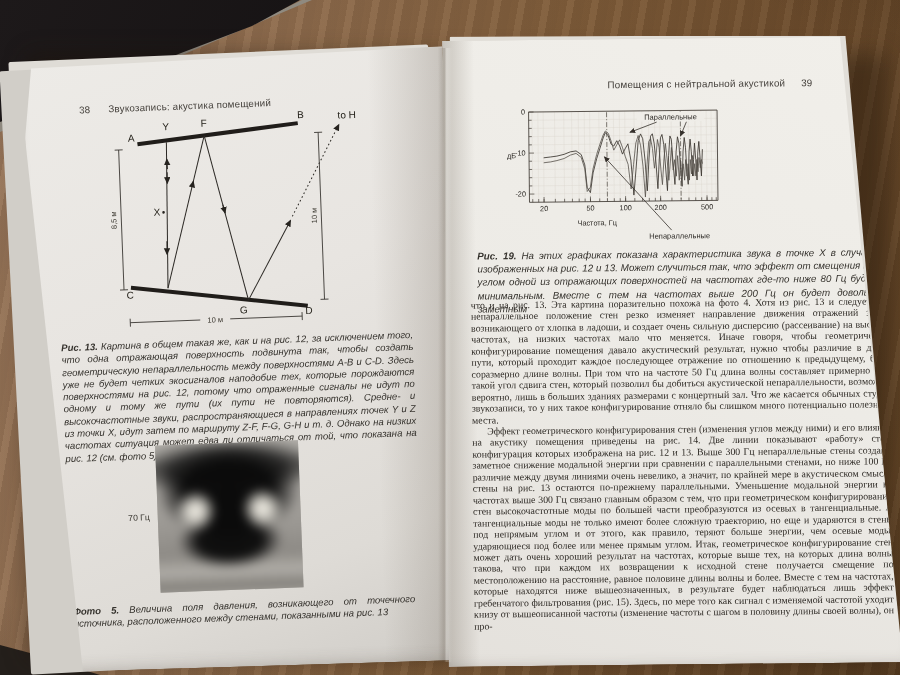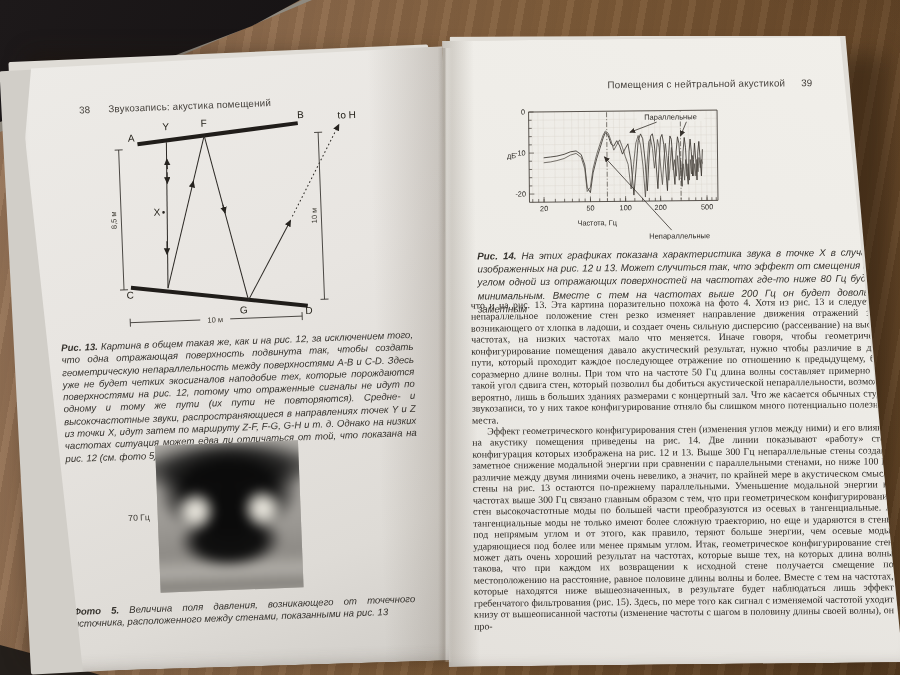--- a/index.html
+++ b/index.html
@@ -300,21 +300,21 @@
         <text x="96" y="127" text-anchor="middle">Частота, Гц</text>
         <text x="15" y="58.5" text-anchor="end">дБ</text>
         <rect x="137" y="13.5" width="68" height="9.5" fill="#efede8"></rect>
         <text class="ann" x="171" y="21" text-anchor="middle">Параллельные</text>
         <line class="annline" x1="157" y1="23.5" x2="130" y2="33.5" marker-end="url(#arr14)"></line>
         <line class="annline" x1="187" y1="23.5" x2="181" y2="37.5" marker-end="url(#arr14)"></line>
         <text class="ann" x="179" y="141" text-anchor="middle">Непараллельные</text>
         <line class="annline" x1="171" y1="132.5" x2="104" y2="58" marker-end="url(#arr14)"></line>
       </svg>
 
-      <p class="caption cap-fig14"><b>Рис. 14.</b> <span>На этих графиках показана характеристика звука в точке X в случаях, изображенных на рис. 12 и 13. Может случиться так, что эффект от смещения под углом одной из отражающих поверхностей на частотах где-то ниже 80 Гц будет минимальным. Вместе с тем на частотах выше 200 Гц он будет довольно заметным</span></p>
+      <p class="caption cap-fig14"><b>Рис. 19.</b> <span>На этих графиках показана характеристика звука в точке X в случаях, изображенных на рис. 12 и 13. Может случиться так, что эффект от смещения под углом одной из отражающих поверхностей на частотах где-то ниже 80 Гц будет минимальным. Вместе с тем на частотах выше 200 Гц он будет довольно заметным</span></p>
 
       <div class="bodytext">
         <p>что и на рис. 13. Эта картина поразительно похожа на фото 4. Хотя из рис. 13 и следует, что непараллельное положение стен резко изменяет направление движения отражений звука, возникающего от хлопка в ладоши, и создает очень сильную дисперсию (рассеивание) на высоких частотах, на низких частотах мало что меняется. Иначе говоря, чтобы геометрическое конфигурирование помещения давало акустический результат, нужно чтобы различие в длине пути, который проходит каждое последующее отражение по отношению к предыдущему, было соразмерно длине волны. При том что на частоте 50 Гц длина волны составляет примерно 8 м, такой угол сдвига стен, который позволил бы добиться акустической непараллельности, возможен, вероятно, лишь в больших зданиях размерами с концертный зал. Что же касается обычных студий звукозаписи, то у них такое конфигурирование отняло бы слишком много потенциально полезного места.</p>
         <p class="indent">Эффект геометрического конфигурирования стен (изменения углов между ними) и его влияние на акустику помещения приведены на рис. 14. Две линии показывают «работу» стен, конфигурация которых изображена на рис. 12 и 13. Выше 300 Гц непараллельные стены создают заметное снижение модальной энергии при сравнении с параллельными стенами, но ниже 100 Гц различие между двумя линиями очень невелико, а значит, по крайней мере в акустическом смысле стены на рис. 13 остаются по-прежнему параллельными. Уменьшение модальной энергии на частотах выше 300 Гц связано главным образом с тем, что при геометрическом конфигурировании стен высокочастотные моды по большей части преобразуются из осевых в тангенциальные. А тангенциальные моды не только имеют более сложную траекторию, но еще и ударяются в стены под непрямым углом и от этого, как правило, теряют больше энергии, чем осевые моды, ударяющиеся под более или менее прямым углом. Итак, геометрическое конфигурирование стен может дать очень хороший результат на частотах, которые выше тех, на которых длина волны такова, что при каждом их возвращении к исходной стене получается смещение по местоположению на расстояние, равное половине длины волны и более. Вместе с тем на частотах, которые находятся ниже вышеозначенных, в результате будет наблюдаться лишь эффект гребенчатого фильтрования (рис. 15). Здесь, по мере того как сигнал с изменяемой частотой уходит книзу от вышеописанной частоты (изменение частоты с шагом в половину длины своей волны), он про-</p>
       </div>
     </div>
   </div>
 
   <div class="spine-line"></div>
 </div>

